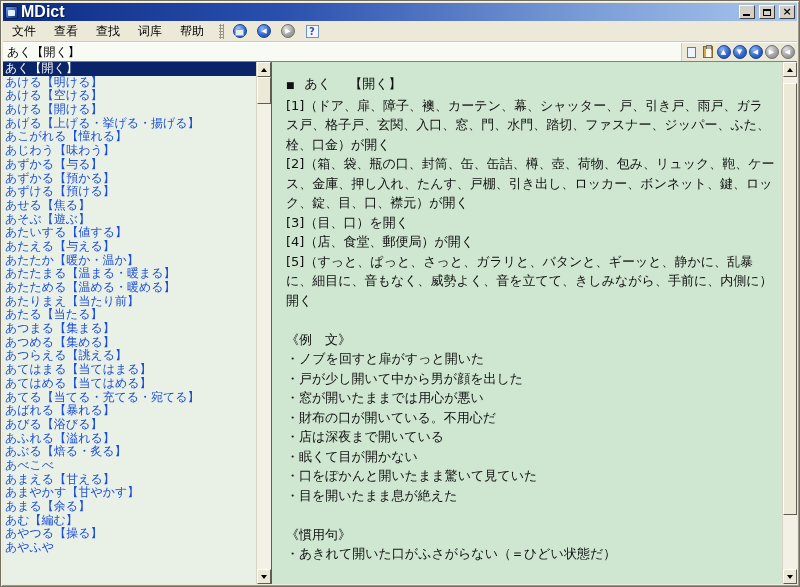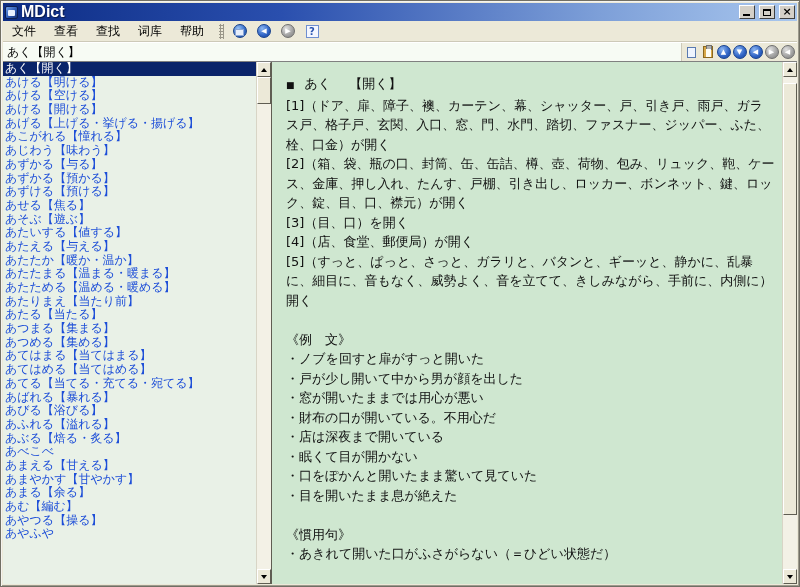--- a/index.html
+++ b/index.html
@@ -178,20 +178,21 @@
           <div class="list-item">あそぶ【遊ぶ】</div>
           <div class="list-item">あたいする【値する】</div>
           <div class="list-item">あたえる【与える】</div>
           <div class="list-item">あたたか【暖か・温か】</div>
           <div class="list-item">あたたまる【温まる・暖まる】</div>
           <div class="list-item">あたためる【温める・暖める】</div>
           <div class="list-item">あたりまえ【当たり前】</div>
           <div class="list-item">あたる【当たる】</div>
           <div class="list-item">あつまる【集まる】</div>
           <div class="list-item">あつめる【集める】</div>
+          <div class="list-item">あつらえる【誂える】</div>
           <div class="list-item">あてはまる【当てはまる】</div>
           <div class="list-item">あてはめる【当てはめる】</div>
           <div class="list-item">あてる【当てる・充てる・宛てる】</div>
           <div class="list-item">あばれる【暴れる】</div>
           <div class="list-item">あびる【浴びる】</div>
           <div class="list-item">あふれる【溢れる】</div>
           <div class="list-item">あぶる【焙る・炙る】</div>
           <div class="list-item">あべこべ</div>
           <div class="list-item">あまえる【甘える】</div>
           <div class="list-item">あまやかす【甘やかす】</div>

